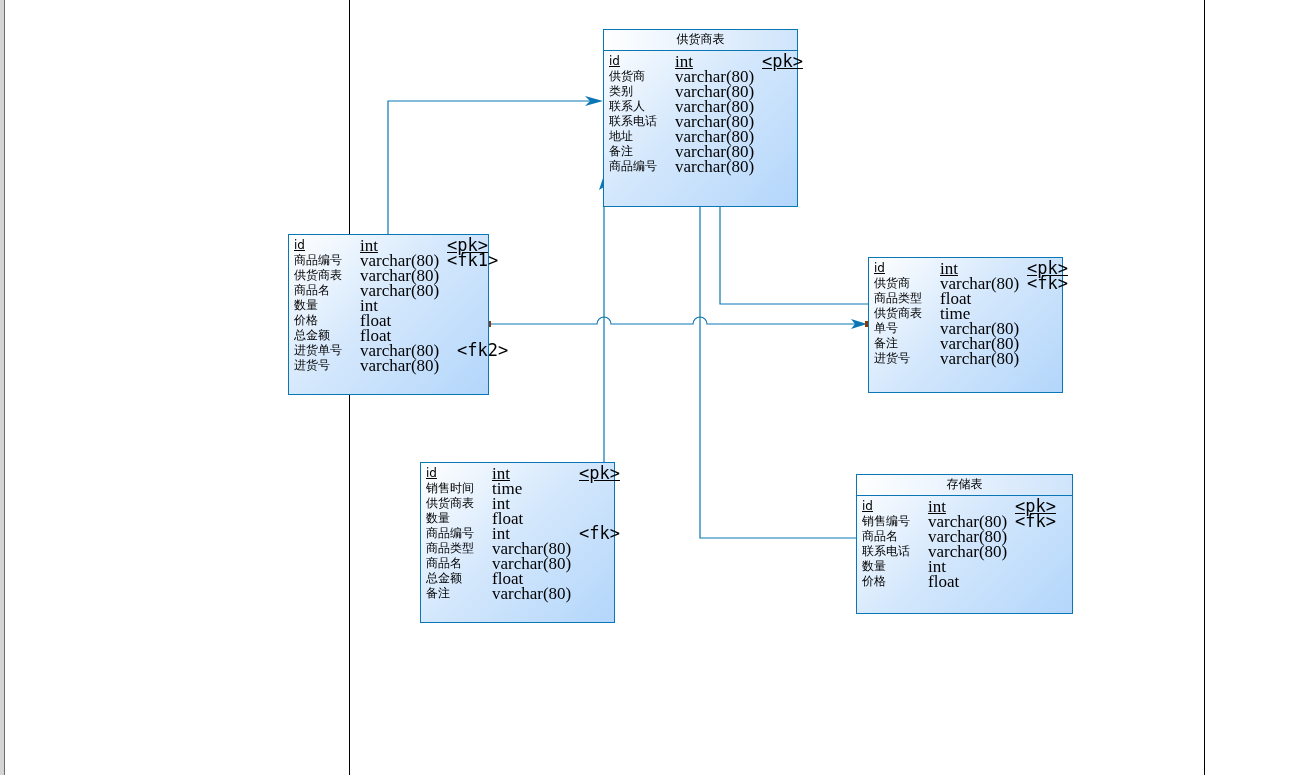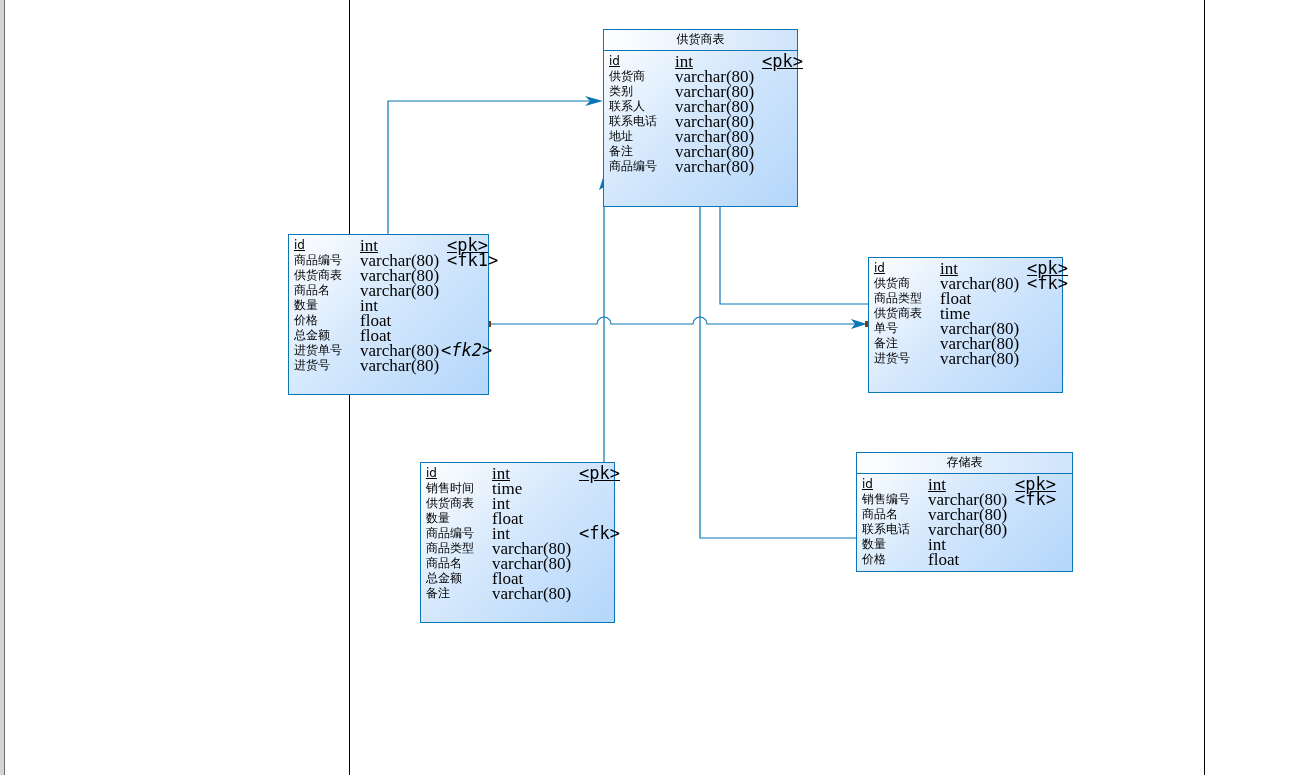--- a/index.html
+++ b/index.html
@@ -147,21 +147,21 @@
         <span class="col-key" style="left: 158px;"></span>
       </div>
       <div class="col-row">
         <span class="col-name">总金额</span>
         <span class="col-type" style="left: 71px;">float</span>
         <span class="col-key" style="left: 158px;"></span>
       </div>
       <div class="col-row">
         <span class="col-name">进货单号</span>
         <span class="col-type" style="left: 71px;">varchar(80)</span>
-        <span class="col-key" style="left: 152px; font-style: italic;">&lt;fk2&gt;</span>
+        <span class="col-key" style="left: 168px;">&lt;fk2&gt;</span>
       </div>
       <div class="col-row">
         <span class="col-name">进货号</span>
         <span class="col-type" style="left: 71px;">varchar(80)</span>
         <span class="col-key" style="left: 158px;"></span>
       </div>
     </div>
 </div>
 
 <div class="entity" id="ent-purchase" style="left:868px;top:257px;width:195px;height:136px">
@@ -247,21 +247,21 @@
         <span class="col-key" style="left: 158px;"></span>
       </div>
       <div class="col-row">
         <span class="col-name">备注</span>
         <span class="col-type" style="left: 71px;">varchar(80)</span>
         <span class="col-key" style="left: 158px;"></span>
       </div>
     </div>
 </div>
 
-<div class="entity" id="ent-storage" style="left:856px;top:452px;width:217px;height:120px">
+<div class="entity" id="ent-storage" style="left:856px;top:474px;width:217px;height:140px">
   <div class="entity-title">存储表</div>
   <div class="entity-body">
       <div class="col-row pk">
         <span class="col-name">id</span>
         <span class="col-type" style="left: 71px;">int</span>
         <span class="col-key" style="left: 158px;">&lt;pk&gt;</span>
       </div>
       <div class="col-row">
         <span class="col-name">销售编号</span>
         <span class="col-type" style="left: 71px;">varchar(80)</span>

